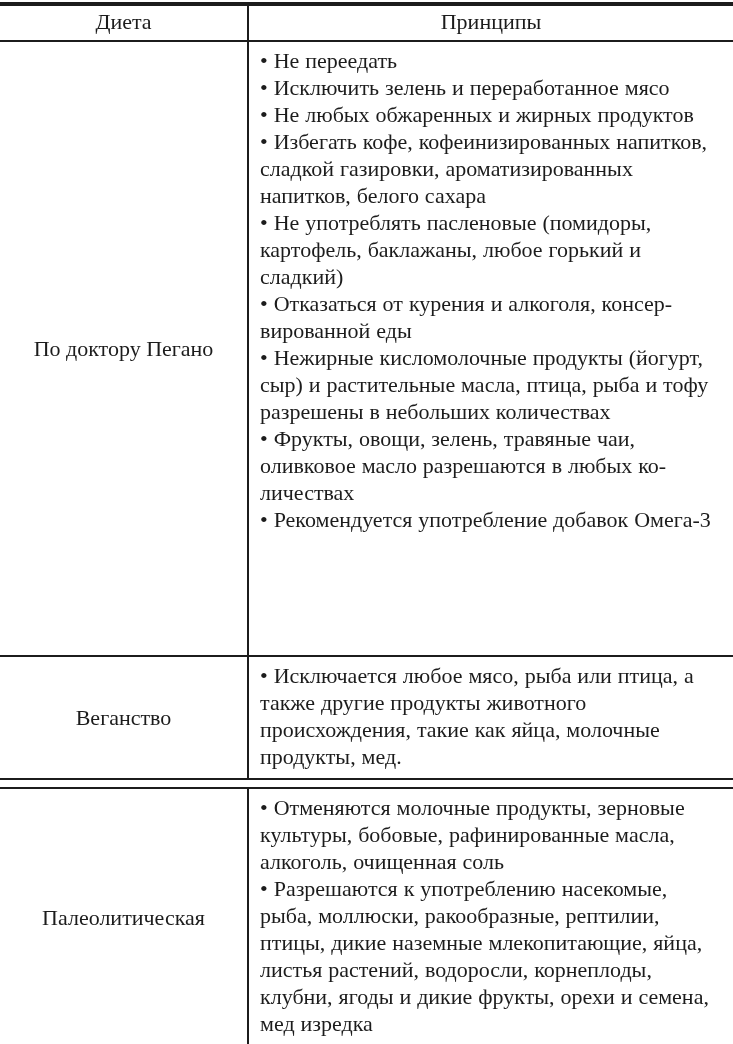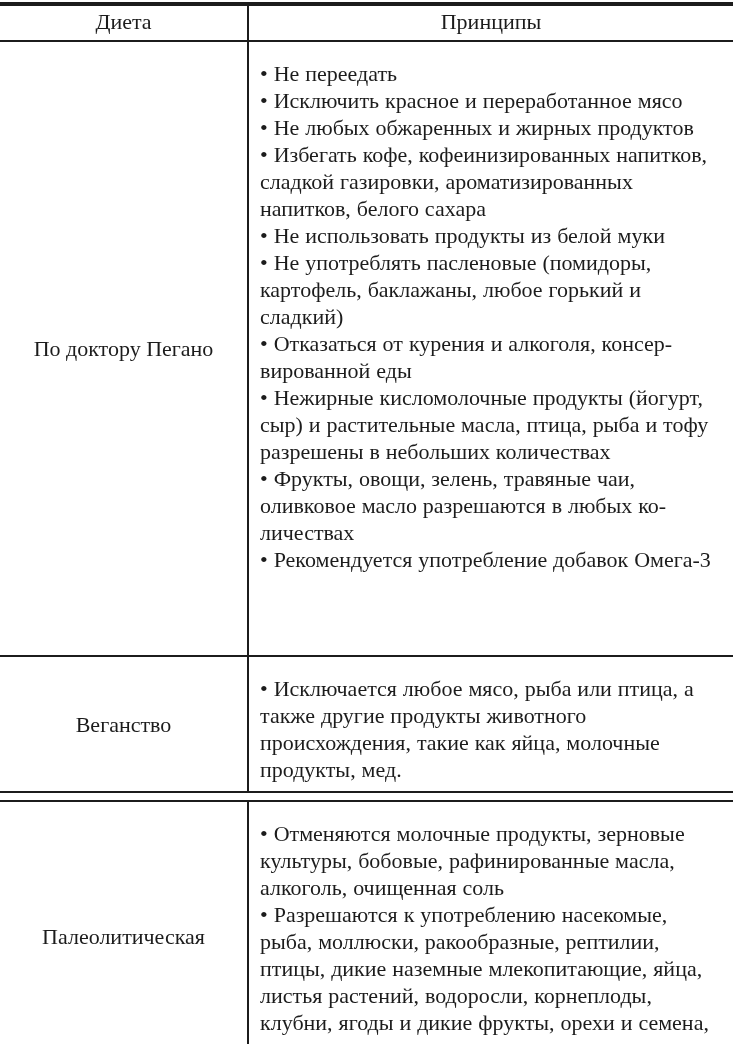--- a/index.html
+++ b/index.html
@@ -61,21 +61,21 @@
     align-items:center;
     justify-content:center;
     text-align:center;
     font-size:22px;
     line-height:27px;
     padding:16px 6px;
   }
   .cell-principles{
     flex:1 1 auto;
     box-sizing:border-box;
-    padding:18px 21px 8px 11px;
+    padding:5px 21px 8px 11px;
     font-size:22px;
     line-height:27px;
   }
   .cell-header{
     display:flex;
     align-items:center;
     justify-content:center;
     text-align:center;
     font-size:22px;
     line-height:26px;
@@ -113,24 +113,23 @@
 
       <div class="row row-header">
         <div class="cell-header h-diet">Диета</div>
         <div class="cell-header h-principles">Принципы</div>
       </div>
 
       <div class="row row-body row-pegano bordered">
         <div class="cell-diet">По доктору Пегано</div>
         <div class="cell-principles">
             <div class="bullet-item">• Не переедать</div>
-            <div class="bullet-item">• Исключить красное и переработанное мясо</div>
+            <div class="bullet-item">• Исключить зелень и переработанное мясо</div>
             <div class="bullet-item">• Не любых обжаренных и жирных продуктов</div>
             <div class="bullet-item">• Избегать кофе, кофеинизированных напитков, сладкой газировки, ароматизиро­ванных напитков, белого сахара</div>
-            <div class="bullet-item">• Не использовать продукты из белой муки</div>
             <div class="bullet-item">• Не употреблять пасленовые (помидоры, картофель, баклажаны, любое горький и сладкий)</div>
             <div class="bullet-item">• Отказаться от курения и алкоголя, консер­вированной еды</div>
             <div class="bullet-item">• Нежирные кисломолочные продукты (йогурт, сыр) и растительные масла, птица, рыба и тофу разрешены в небольших коли­чествах</div>
             <div class="bullet-item">• Фрукты, овощи, зелень, травяные чаи, оливковое масло разрешаются в любых ко­личествах</div>
             <div class="bullet-item">• Рекомендуется употребление добавок Омега-3</div>
           </div>
       </div>
 
       <div class="row row-body row-vegan">
         <div class="cell-diet">Веганство</div>

